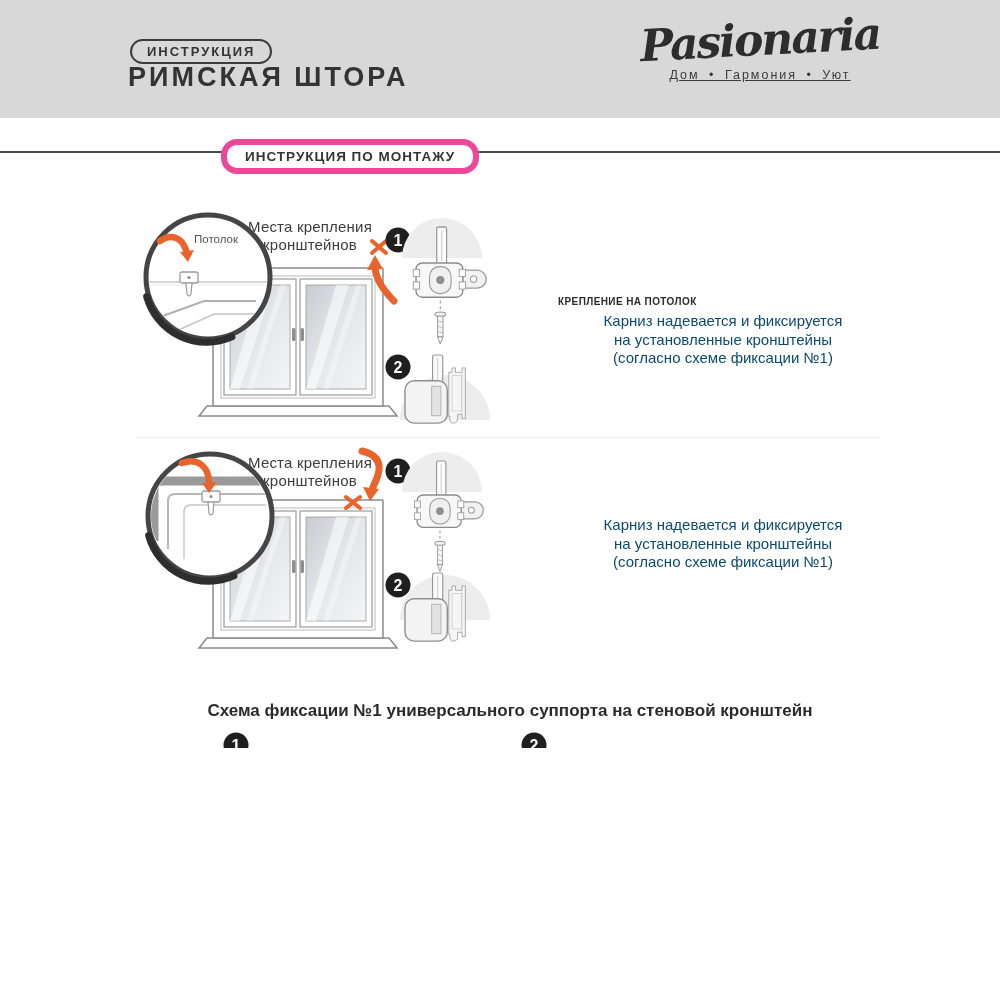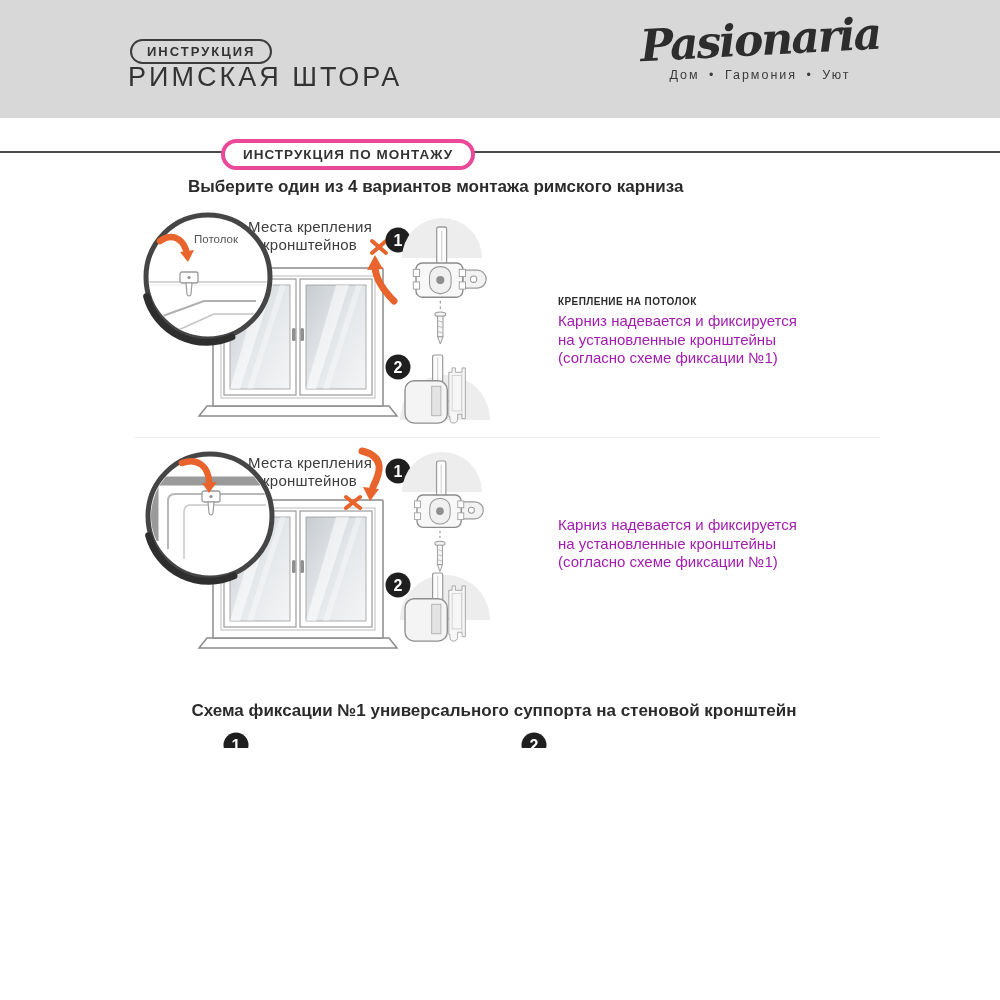--- a/index.html
+++ b/index.html
@@ -3,51 +3,51 @@
 <meta charset="utf-8">
 <style>
   * { margin:0; padding:0; box-sizing:border-box; }
   html,body { width:1000px; height:1000px; background:#fff; font-family:"Liberation Sans", sans-serif; }
   .page { position:relative; width:1000px; height:748px; overflow:hidden; background:#fff; }
 
   
   .header { position:absolute; left:0; top:0; width:1000px; height:118px; background:#d8d8d8; }
   .tag-pill { position:absolute; left:130px; top:39px; padding:3px 15px; border:2px solid #3c3c3c;
               border-radius:15px; font-size:13px; font-weight:bold; letter-spacing:2px; color:#333; }
-  .doc-title { position:absolute; left:128px; top:62px; font-size:27px; font-weight:400;
+  .doc-title { position:absolute; left:128px; top:62px; font-size:27px; font-weight:700;
                letter-spacing:3px; color:#333;text-align:right; }
   .brand { position:absolute; left:615px; top:14px; width:290px; text-align:center; }
   .brand-script { font-family:"DejaVu Serif", serif; font-style:italic; font-weight:bold;
                   font-size:44px; letter-spacing:-2px; color:#2d2d2d; display:inline-block;
                   transform:rotate(-3deg); line-height:52px; }
   .brand-tagline { margin-top:2px; font-size:12.5px; letter-spacing:2px; word-spacing:4px;
-                   color:#3a3a3a; font-weight:500; }
+                   color:#3a3a3a; font-weight:500;text-decoration:underline; }
 
   
   .divider-line { position:absolute; left:0; top:151px; width:1000px; height:2px; background:#4a4a4a; }
   .divider-pill { position:absolute; left:221px; top:139px; padding:4px 18px; background:#fff;
-                  border:4px solid #ec4899; border-radius:16px; font-size:13.5px; font-weight:bold;
+                  border:6px solid #ec4899; border-radius:16px; font-size:13.5px; font-weight:bold;
                   letter-spacing:1px; color:#333; }
 
   .intro-heading { position:absolute; left:188px; top:177px; font-size:17px; font-weight:bold; color:#2b2b2b; }
 
   .svg-abs { position:absolute; }
   svg text { font-family:"Liberation Sans", sans-serif; }
   .places-label { font-size:15px; font-weight:500; fill:#3d3d3d; letter-spacing:.2px; }
   .badge-num { font-size:16px; font-weight:bold; fill:#ffffff; }
   .circle-label { font-size:11.5px; fill:#555; }
 
   
   .info-block { position:absolute; left:558px; width:330px; }
   .info-title { font-size:10px; font-weight:bold; letter-spacing:.4px; color:#2b2b2b; margin-bottom:5px; }
-  .info-line { font-size:15px; color:#a21caf; line-height:18.5px; }
+  .info-line { font-size:15px; color:#0c4a6e; line-height:18.5px;text-align:center; }
 
   .section-sep { position:absolute; left:135px; top:437px; width:745px; height:1px; background:#ececec; }
 
-  .fixation-heading { position:absolute; left:124px; top:701px; width:740px; text-align:center;
+  .fixation-heading { position:absolute; left:140px; top:701px; width:740px; text-align:center;
                       font-size:17px; font-weight:bold; color:#2b2b2b; }
 </style>
 </head>
 <body>
 
 <div class="page">
 
   <svg width="0" height="0" style="position:absolute" aria-hidden="true">
     <defs>
       <linearGradient id="glass" x1="0" y1="0" x2="1" y2="1">
@@ -125,21 +125,20 @@
     <div class="doc-title">РИМСКАЯ ШТОРА</div>
     <div class="brand">
       <div class="brand-script">Pasionaria</div>
       <div class="brand-tagline">Дом • Гармония • Уют</div>
     </div>
   </div>
 
   <div class="divider-line"></div>
   <div class="divider-pill">ИНСТРУКЦИЯ ПО МОНТАЖУ</div>
 
-  <div class="intro-heading">Выберите один из 4 вариантов монтажа римского карниза</div>
 
   <svg class="svg-abs" style="left:130px; top:205px;" width="400" height="240" viewBox="0 0 400 240">
     <use href="#window" transform="translate(83,63)"></use>
 
     <text class="places-label" x="180" y="27" text-anchor="middle">Места крепления</text>
     <text class="places-label" x="180" y="45" text-anchor="middle">кронштейнов</text>
 
     <g>
       <line x1="242" y1="36" x2="256" y2="48" stroke="#E8642C" stroke-width="4" stroke-linecap="round"></line>
       <line x1="256" y1="36" x2="242" y2="48" stroke="#E8642C" stroke-width="4" stroke-linecap="round"></line>

